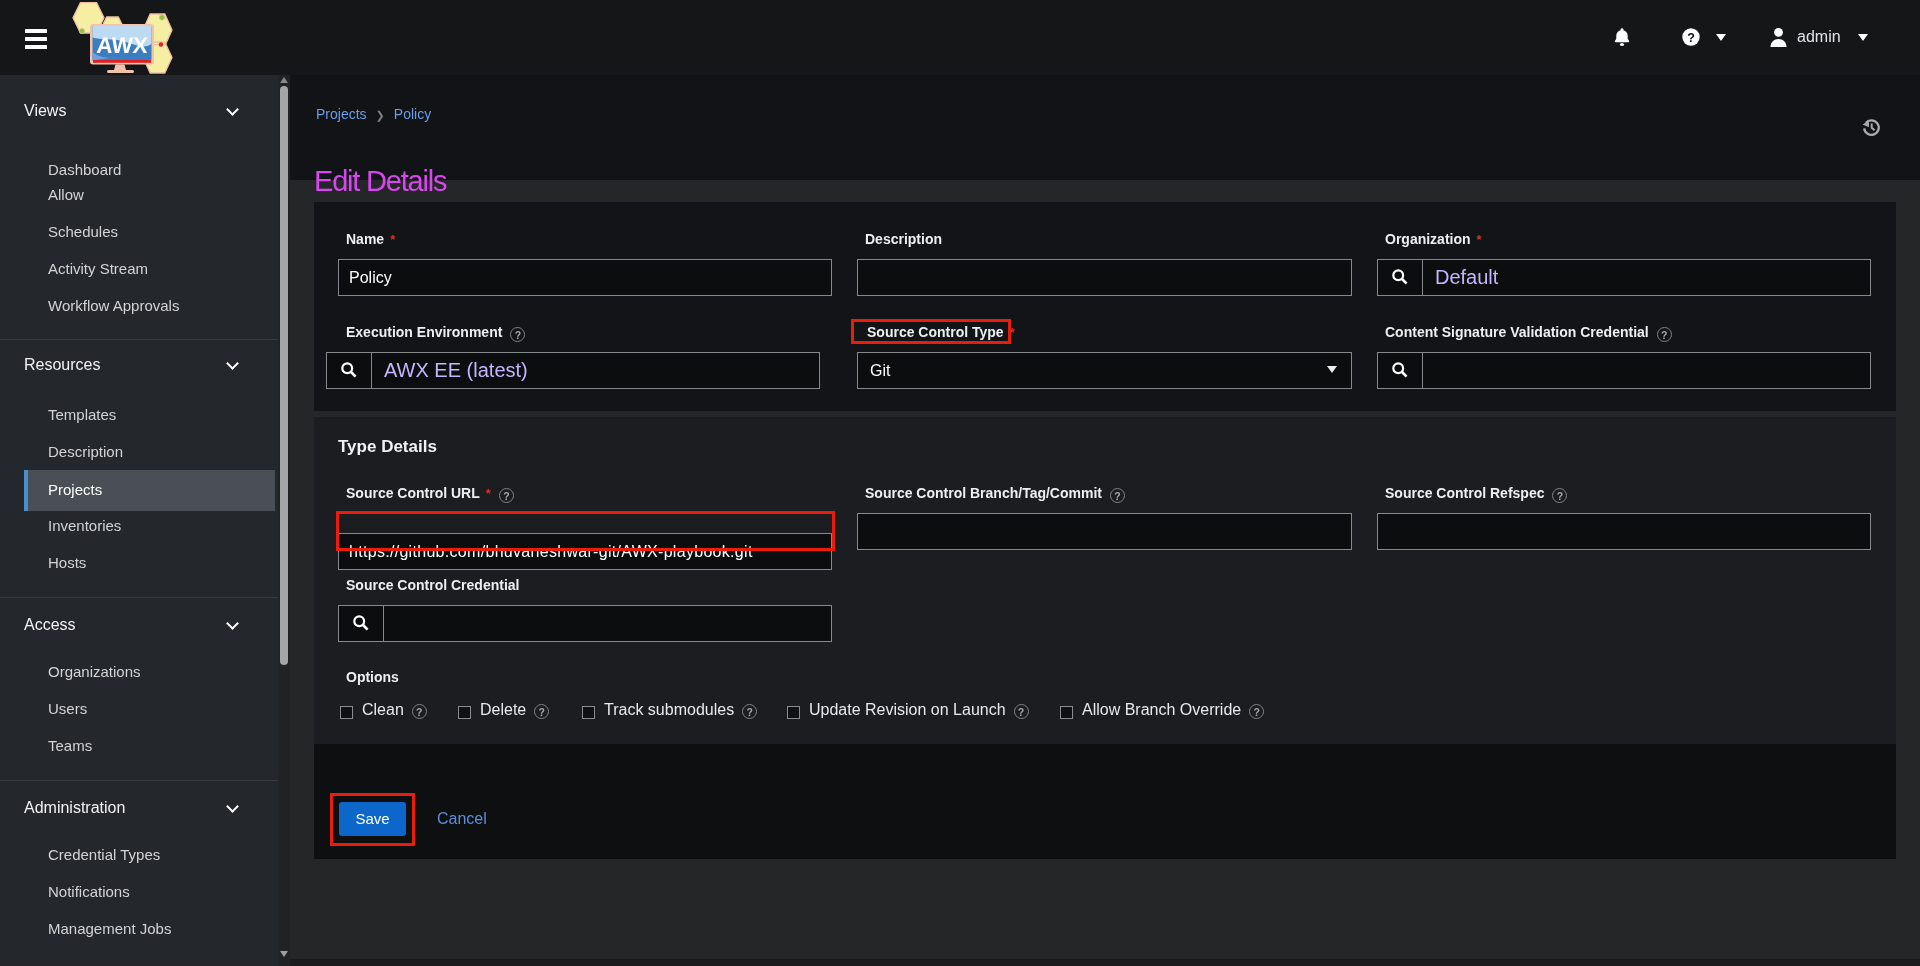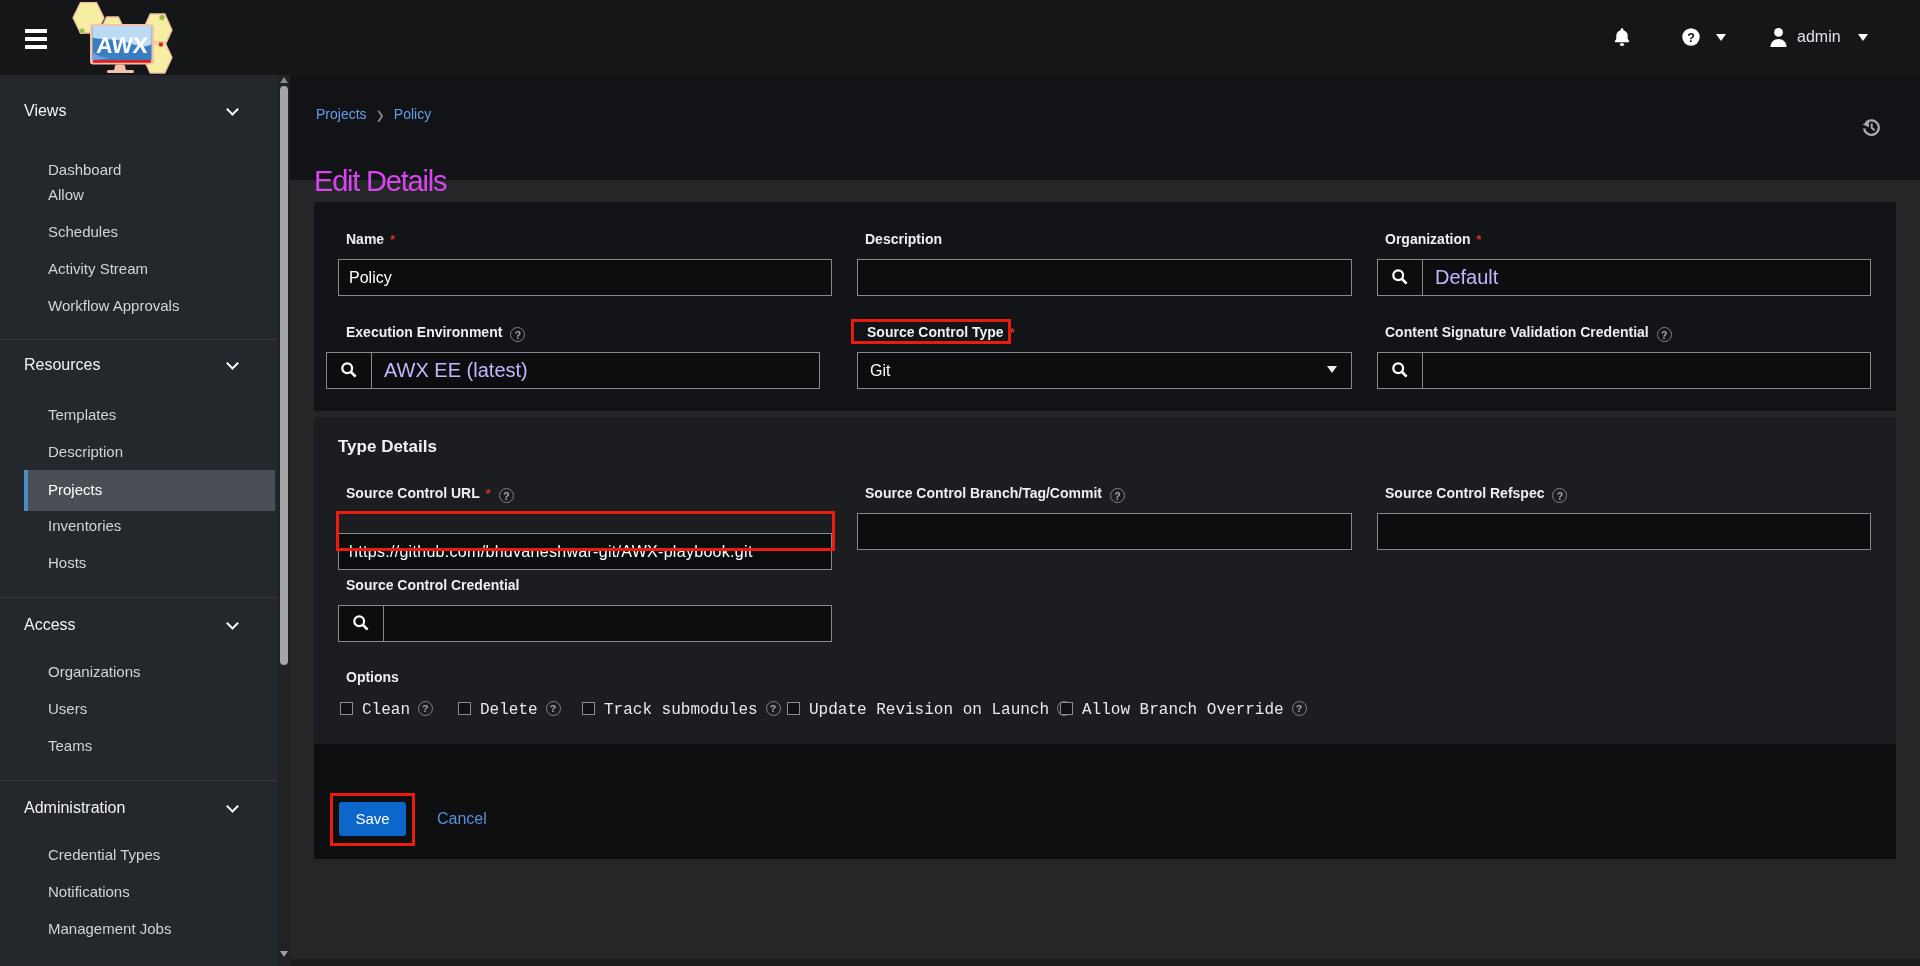--- a/index.html
+++ b/index.html
@@ -37,21 +37,21 @@
 .req { color:#d93025; font-weight:bold; margin-left:6px; font-size:13px;}
 .q { display:inline-block; width:15px; height:15px; border:1px solid #808386; border-radius:50%; font-size:10.5px; font-weight:bold; color:#a6a9ac; text-align:center; line-height:14px; vertical-align:-2px; margin-left:8px;}
 .inp { position:absolute; height:37px; background:#0c0d0e; border:1px solid #86888b; color:#fff; font-size:16px; line-height:35px; padding-left:10px; white-space:nowrap;}
 .sg { position:absolute; height:37px; border:1px solid #86888b; background:#0c0d0e; }
 .sbtn { position:absolute; left:0; top:0; width:45px; height:35px; border-right:1px solid #86888b; }
 .sbtn svg { position:absolute; left:13px; top:8px; }
 .sgtext { position:absolute; left:57px; top:0; font-size:20px; color:#c4b5fd; line-height:35px; }
 .sel { position:absolute; height:37px; background:#0c0d0e; border:1px solid #86888b; color:#fff; font-size:16px; line-height:35px; padding-left:12px; }
 .caret { position:absolute; width:0; height:0; border-left:5.5px solid transparent; border-right:5.5px solid transparent; border-top:7px solid #ededee; }
 .redbox { position:absolute; border:3px solid #ec1c0d; }
-.cbrow { position:absolute; top:701px; height:18px; display:flex; align-items:flex-start;font-family:Liberation Mono, monospace; }
+.cbrow { position:absolute; top:701px; height:18px; display:flex; align-items:flex-end; }
 .cb { width:13px; height:13px; border:1px solid #8a8d90; background:#101112; margin-right:9px; margin-top:1px;}
 .cbl { font-size:16px; color:#e8e9ea; white-space:nowrap; }
 .ico-hist { position:absolute; left:1862px; top:118px; }
 </style>
 </head>
 <body>
 
 <div id="nav">
   <div id="burger">
       <span></span>

